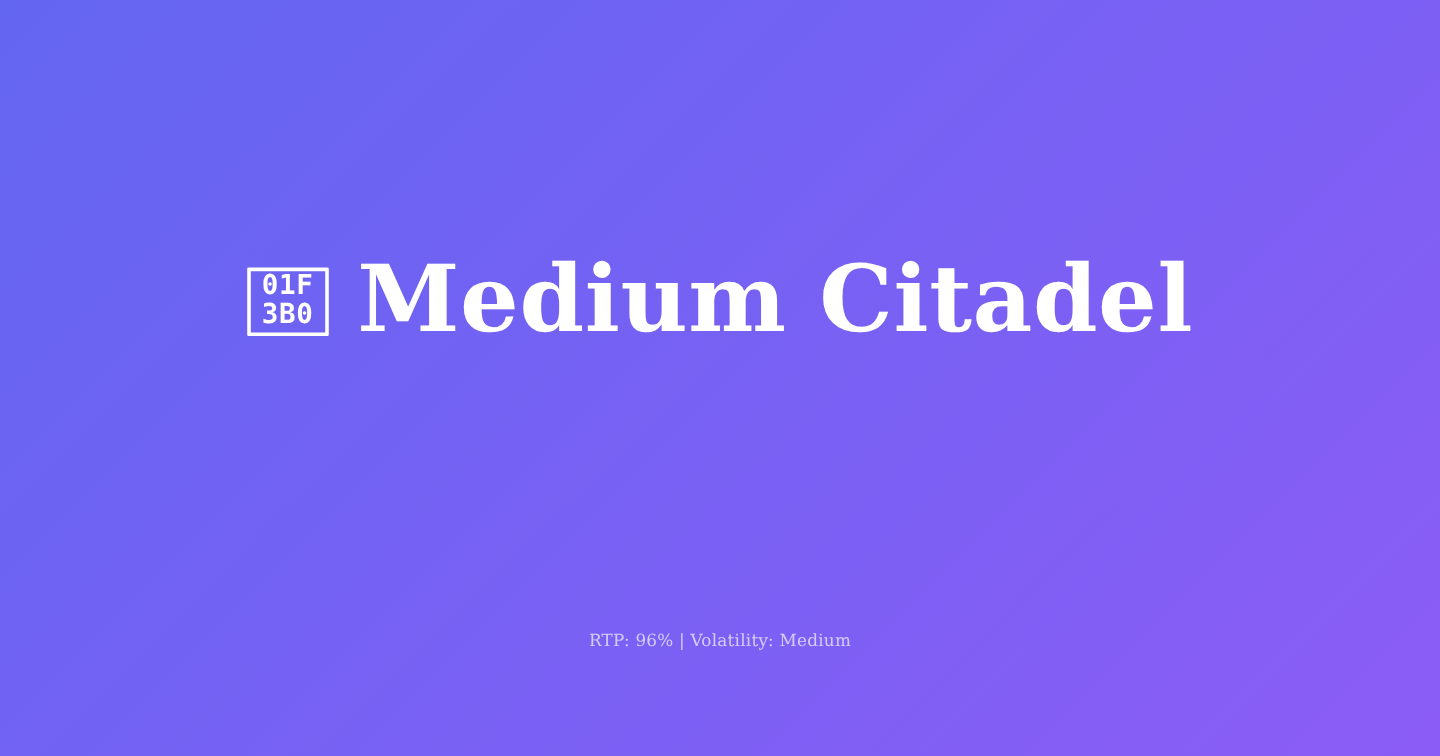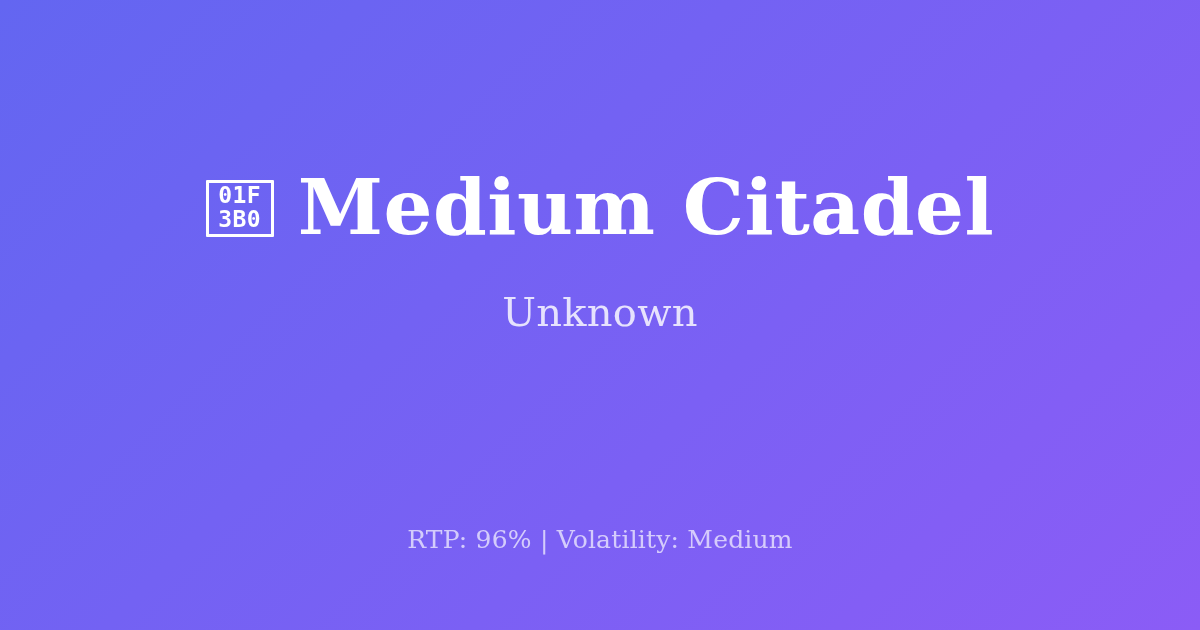--- a/index.html
+++ b/index.html
@@ -91,21 +91,21 @@
 
   
   .meta-footer {
     position: absolute;
     left: 0;
     right: 0;
     top: 527px;
     text-align: center;
     font-family: "DejaVu Serif", "Liberation Serif", serif;
     font-weight: 400;
-    font-size: 25px;
+    font-size: 14px;
     line-height: 1;
     color: rgba(255, 255, 255, 0.68);
     letter-spacing: 0.2px;
   }
 </style>
 </head>
 <body>
 
 <div class="og-card">
 
@@ -115,19 +115,18 @@
 
       <span class="tofu">
         <span>01F</span>
         <span>3B0</span>
       </span>
 
       <h1 class="game-title">Medium Citadel</h1>
 
     </div>
 
-    <div class="game-subtitle">Unknown</div>
 
   </div>
 
   <div class="meta-footer">RTP: 96% | Volatility: Medium</div>
 
 </div>
 
 </body></html>

